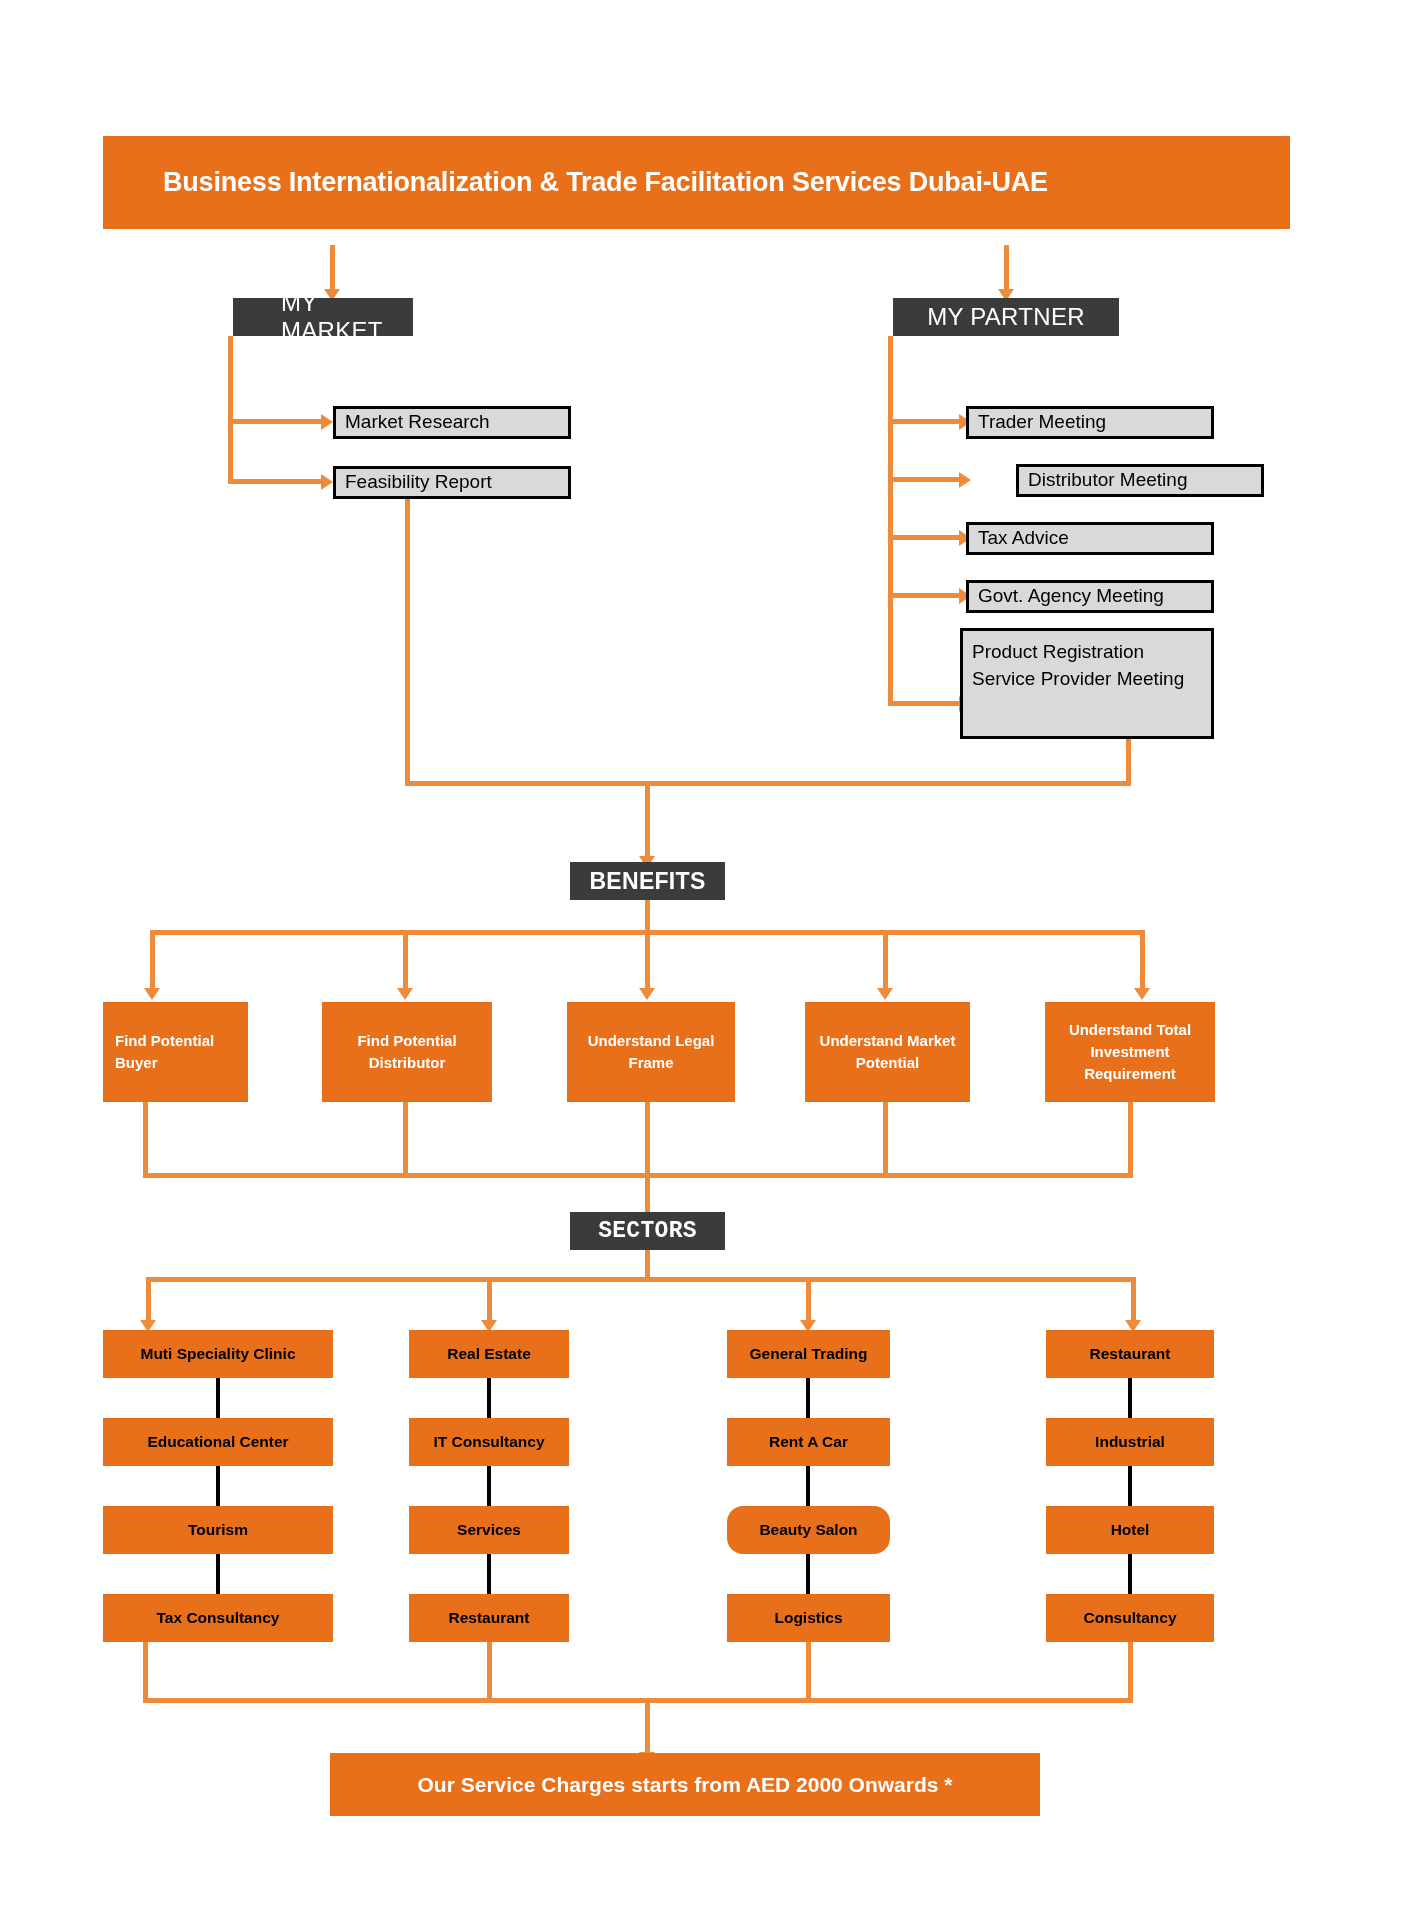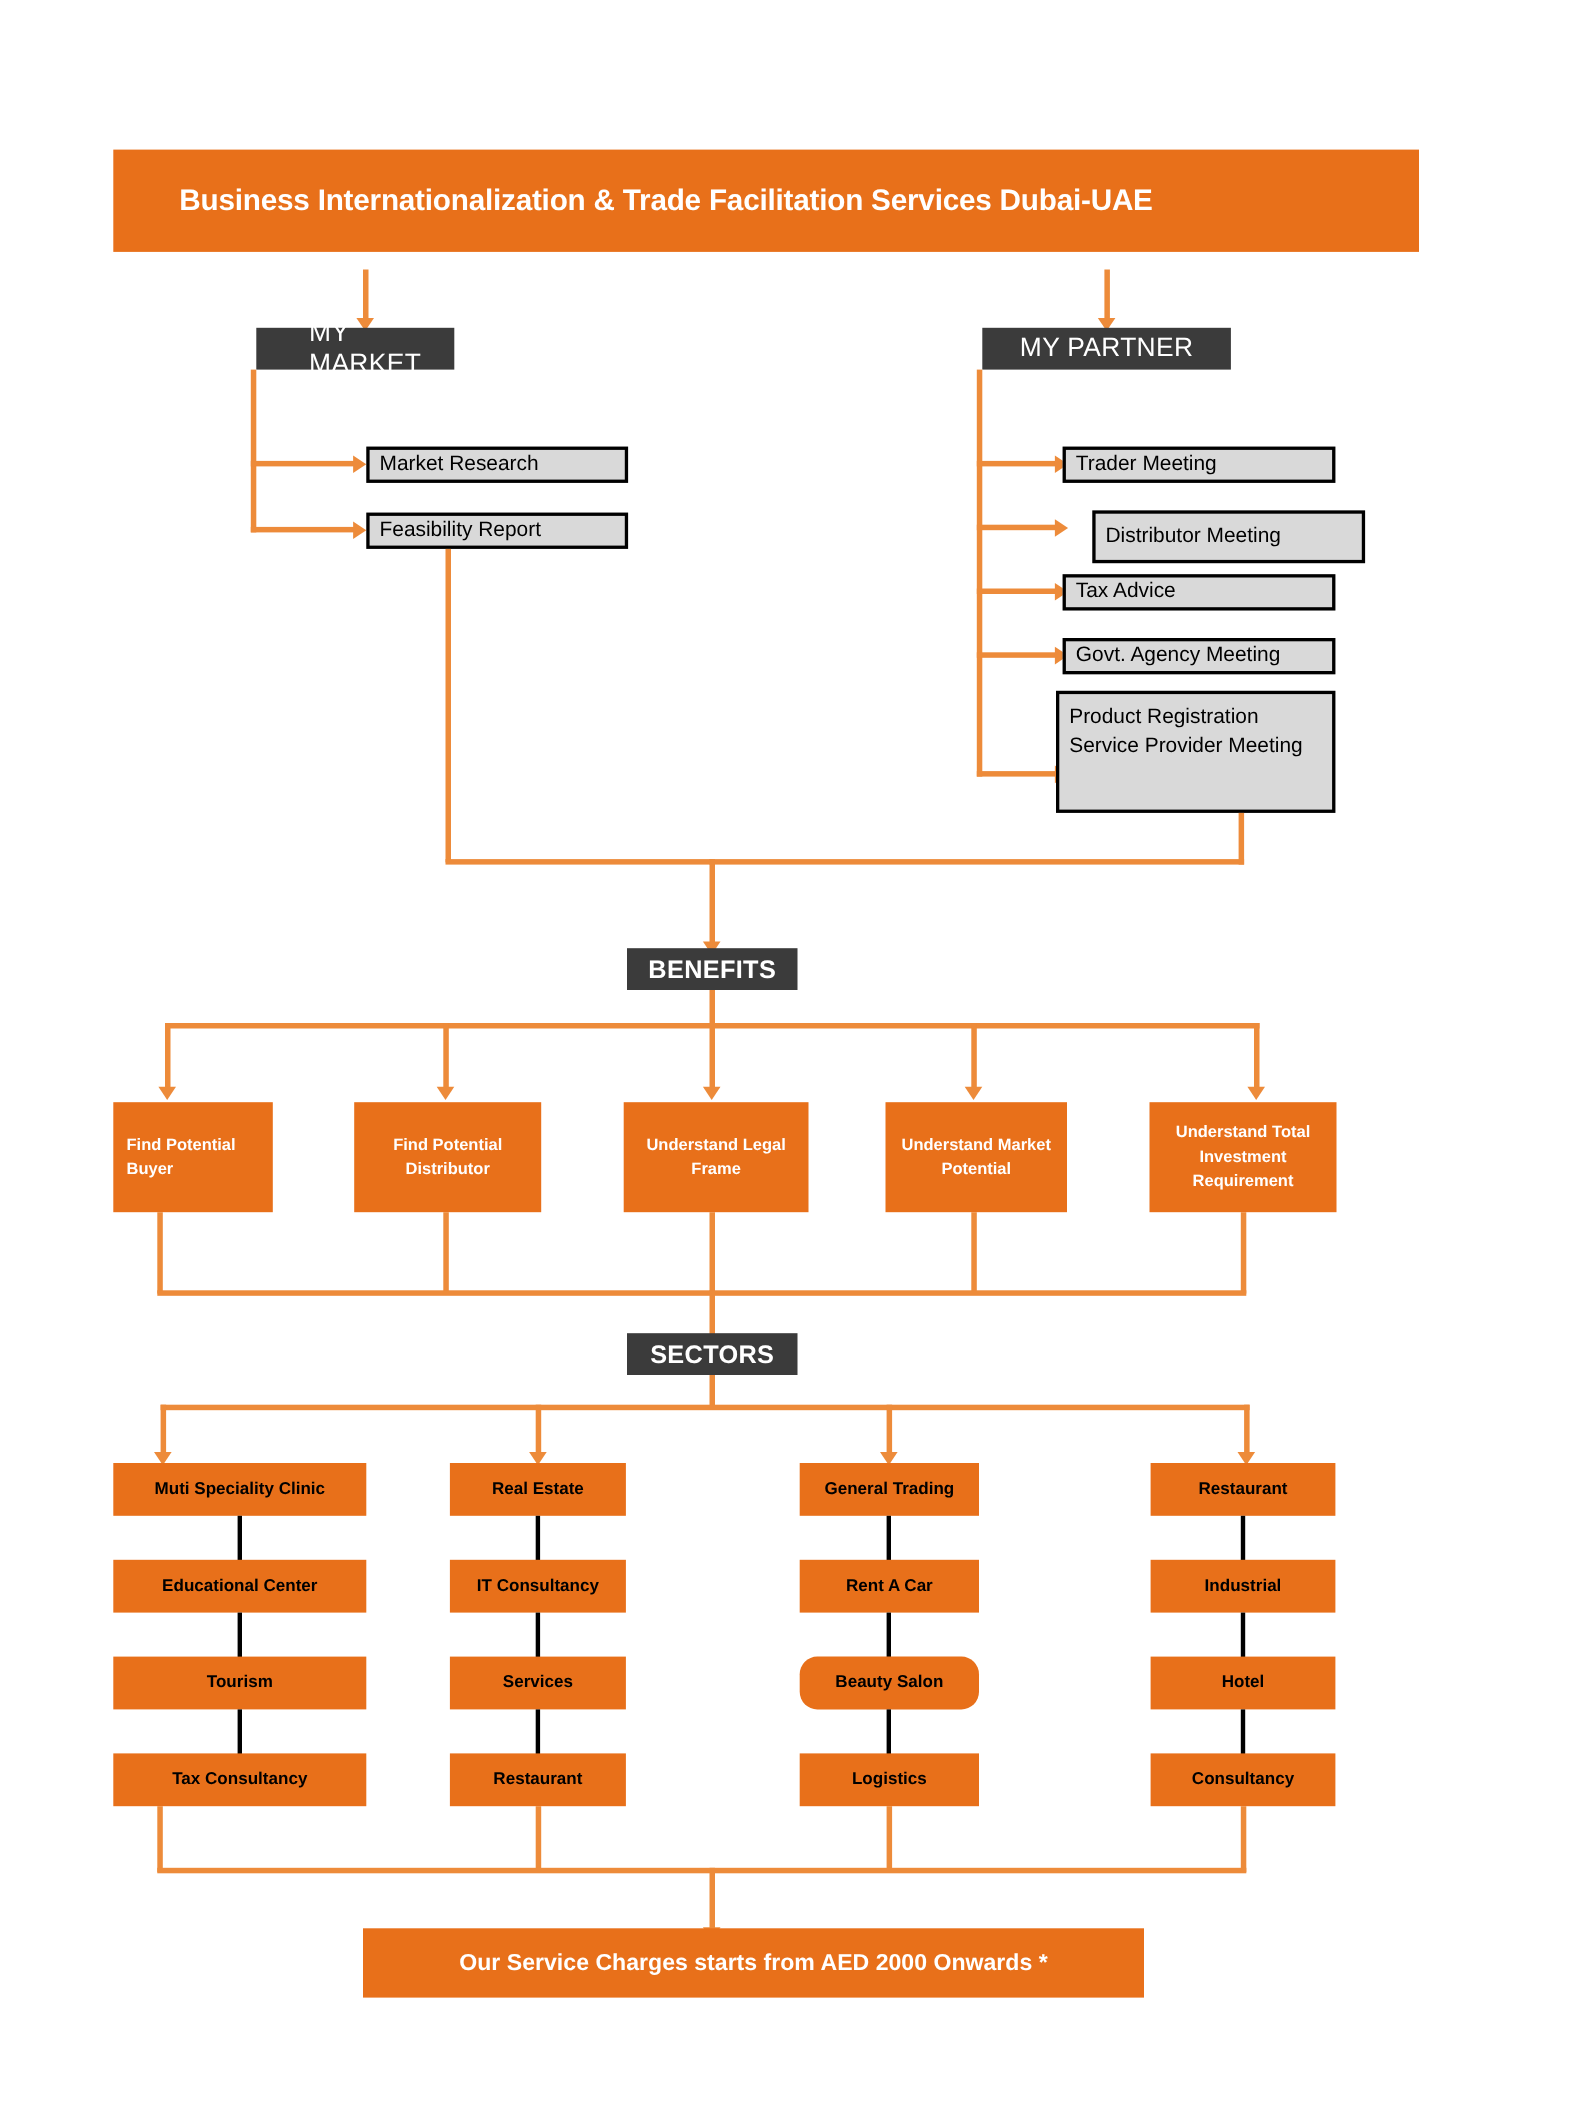--- a/index.html
+++ b/index.html
@@ -154,21 +154,21 @@
   <div class="arrow-right" style="left:959px; top:530px;"></div>
 
   <div class="ln" style="left:888px; top:593px; width:75px; height:5px;"></div>
   <div class="arrow-right" style="left:959px; top:588px;"></div>
 
   <div class="ln" style="left:888px; top:701px; width:75px; height:5px;"></div>
   <div class="arrow-right" style="left:959px; top:696px;"></div>
 
   <div class="box grey-node" style="left:966px; top:406px; width:248px; height:33px;">Trader Meeting</div>
 
-  <div class="box grey-node" style="left:993px; top:464px; width:248px; height:48px;">Distributor Meeting</div>
+  <div class="box grey-node" style="left:1016px; top:464px; width:248px; height:33px;">Distributor Meeting</div>
 
   <div class="box grey-node" style="left:966px; top:522px; width:248px; height:33px;">Tax Advice</div>
 
   <div class="box grey-node" style="left:966px; top:580px; width:248px; height:33px;">Govt. Agency Meeting</div>
 
   <div class="box grey-node multi" style="left:960px; top:628px; width:254px; height:111px; font-size:19px;">Product Registration Service Provider Meeting</div>
 
   <div class="ln" style="left:1126px; top:739px; width:5px; height:47px;"></div>
   <div class="ln" style="left:645px; top:781px; width:486px; height:5px;"></div>
   <div class="ln" style="left:645px; top:781px; width:5px; height:79px;"></div>
@@ -206,21 +206,21 @@
 
   <div class="ln" style="left:143px; top:1102px; width:5px; height:74px;"></div>
   <div class="ln" style="left:403px; top:1102px; width:5px; height:74px;"></div>
   <div class="ln" style="left:645px; top:1102px; width:5px; height:74px;"></div>
   <div class="ln" style="left:883px; top:1102px; width:5px; height:74px;"></div>
   <div class="ln" style="left:1128px; top:1102px; width:5px; height:74px;"></div>
   <div class="ln" style="left:143px; top:1173px; width:990px; height:5px;"></div>
   <div class="ln" style="left:645px; top:1173px; width:5px; height:45px;"></div>
   <div class="arrow-down" style="left:639px; top:1213px;"></div>
 
-  <div class="box section-tag bold" style="left:570px; top:1212px; width:155px; height:38px;">SECTORS</div>
+  <div class="box section-tag bold" style="left:570px; top:1212px; width:155px; height:38px;font-family:Liberation Mono, monospace;">SECTORS</div>
 
   <div class="ln" style="left:645px; top:1250px; width:5px; height:30px;"></div>
   <div class="ln" style="left:146px; top:1277px; width:990px; height:5px;"></div>
 
   <div class="ln" style="left:146px; top:1277px; width:5px; height:48px;"></div>
   <div class="arrow-down" style="left:140px; top:1320px;"></div>
 
   <div class="ln" style="left:487px; top:1277px; width:5px; height:48px;"></div>
   <div class="arrow-down" style="left:481px; top:1320px;"></div>
 

